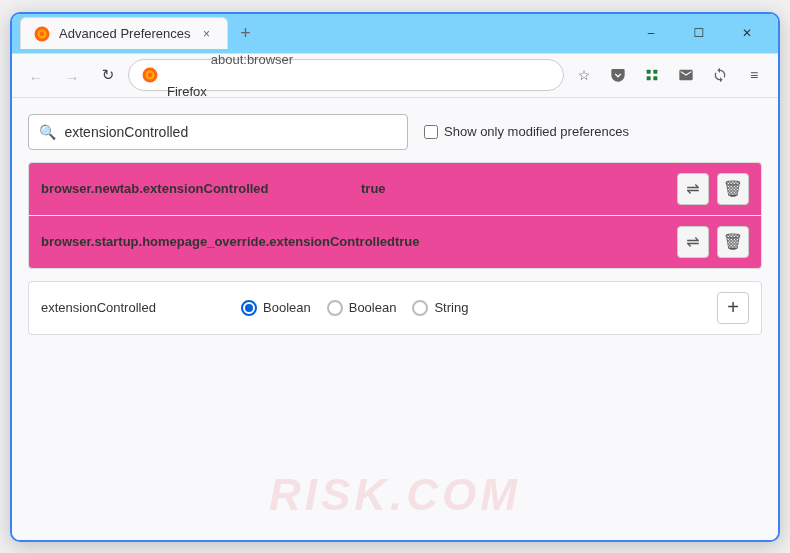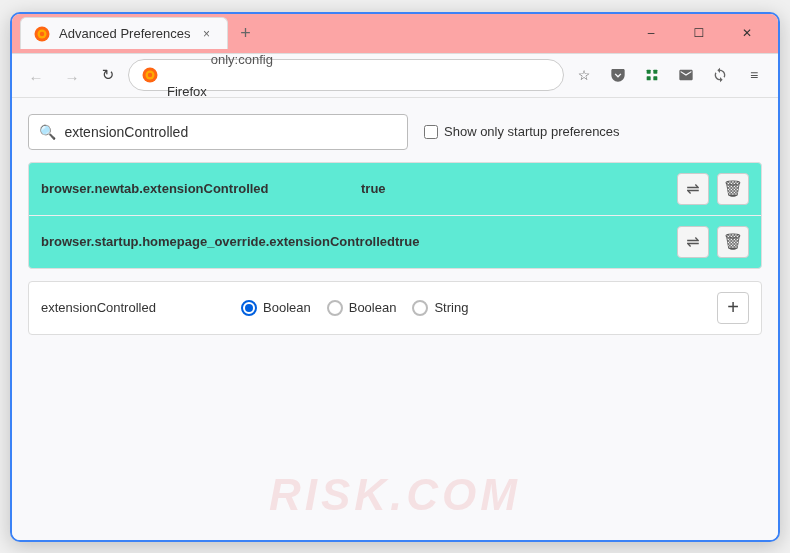--- a/index.html
+++ b/index.html
@@ -21,21 +21,21 @@
       border: 2px solid #3b82f6;
       border-radius: 10px;
       display: flex;
       flex-direction: column;
       overflow: hidden;
       box-shadow: 0 4px 20px rgba(0,0,0,0.2);
     }
 
     
     .title-bar {
-      background: #fca5a5;
+      background: #7dd3fc;
       display: flex;
       align-items: center;
       height: 40px;
       padding: 0 8px;
       border-bottom: 1px solid #ddd;
       gap: 4px;
     }
 
     .tab {
       display: flex;
@@ -239,21 +239,21 @@
     }
 
     .show-modified-label input[type="checkbox"] {
       width: 14px;
       height: 14px;
       cursor: pointer;
     }
 
     
     .results-table {
-      background: #5eead4;
+      background: #ec4899;
       border: 1px solid #ddd;
       border-radius: 4px;
       margin-bottom: 12px;
       overflow: hidden;
     }
 
     .table-row {
       display: flex;
       align-items: center;
       padding: 10px 12px;
@@ -407,21 +407,21 @@
     <div class="nav-btn">↻</div>
 
     <div class="address-bar-container">
       <svg class="firefox-icon" viewBox="0 0 24 24">
         <circle cx="12" cy="12" r="10" fill="#FF6611"></circle>
         <circle cx="12" cy="12" r="6" fill="#FFAA00"></circle>
         <circle cx="12" cy="12" r="3" fill="#FF6611"></circle>
       </svg>
       <div class="address-text">
         <span class="address-origin">Firefox</span>
-        <span class="address-path">only:config</span>
+        <span class="address-path">about:browser</span>
       </div>
     </div>
 
     <div class="nav-icons">
       <div class="nav-icon-btn">☆</div>
       <div class="nav-icon-btn">
         <svg width="16" height="16" viewBox="0 0 24 24">
           <path d="M20 3H4C2.9 3 2 3.9 2 5v7c0 5.52 4.48 10 10 10s10-4.48 10-10V5c0-1.1-.9-2-2-2zm-8 13l-5-5 1.41-1.41L12 13.17l3.59-3.58L17 11l-5 5z" fill="#666"></path>
         </svg>
       </div>
@@ -451,21 +451,21 @@
 
     <div class="watermark">RISK.COM</div>
 
     <div class="search-area">
       <div class="search-input-wrapper">
         <span class="search-icon">🔍</span>
         <input type="text" value="extensionControlled" style="">
       </div>
       <label class="show-modified-label">
         <input type="checkbox" style="">
-        <span>Show only startup preferences</span>
+        <span>Show only modified preferences</span>
       </label>
     </div>
 
     <div class="results-table">
 
       <div class="table-row">
         <span class="pref-name">browser.newtab.extensionControlled</span>
         <span class="pref-value">true</span>
         <div class="row-actions">
           <div class="action-btn">

